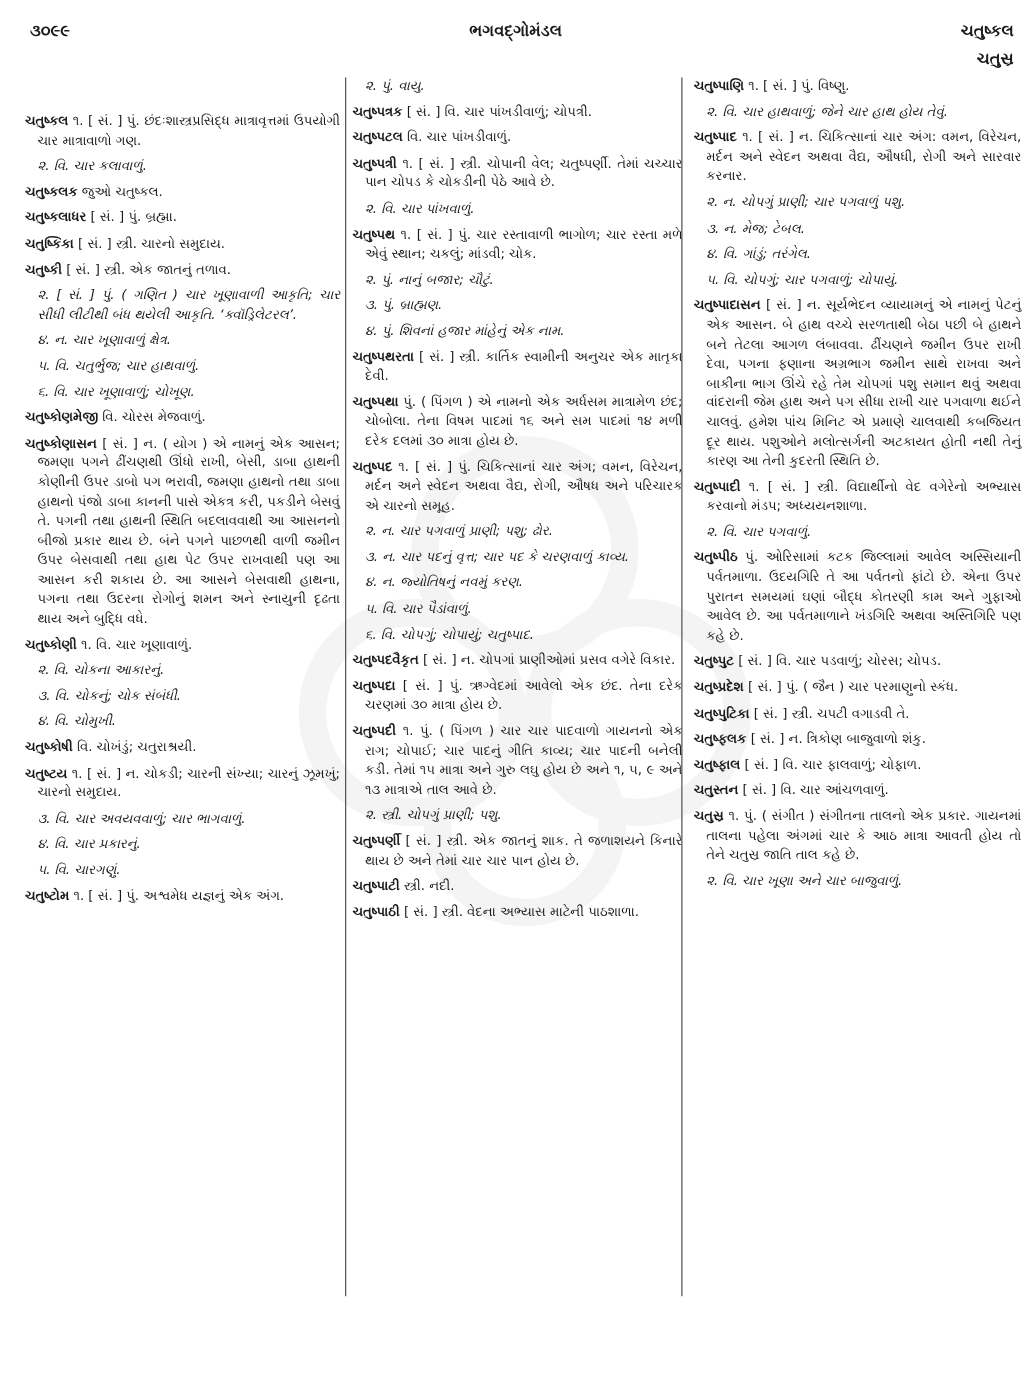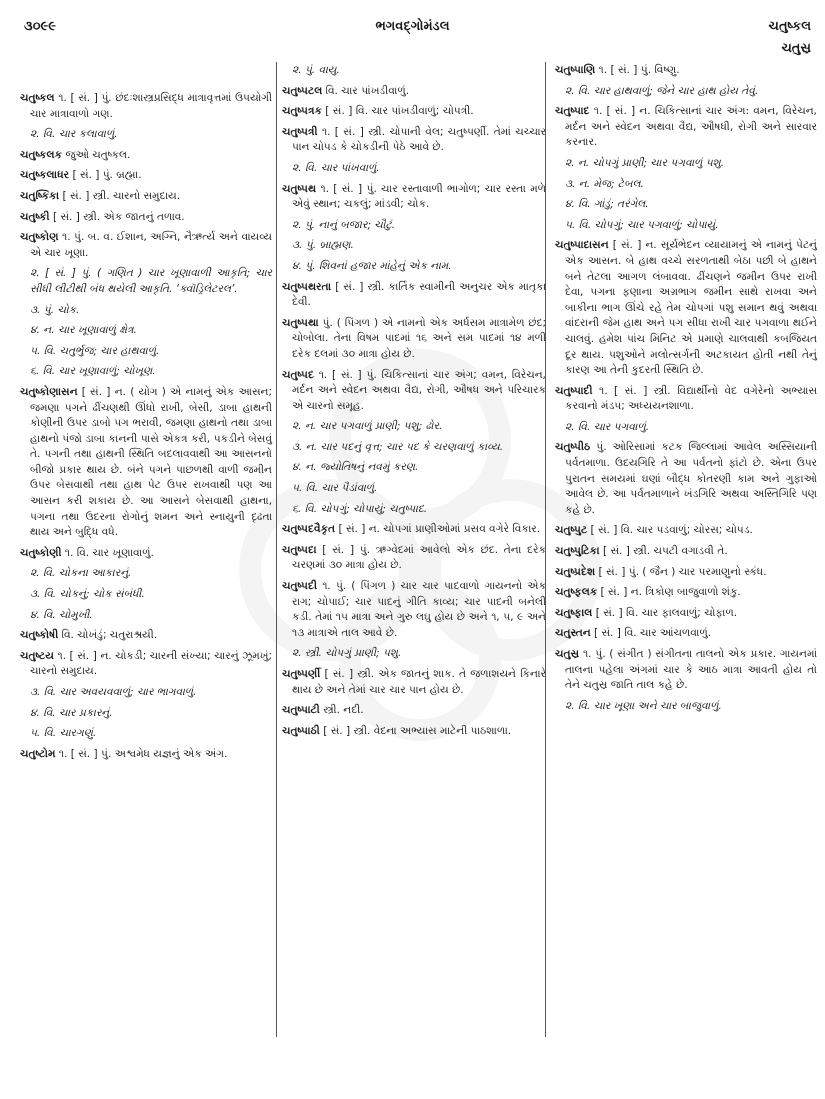--- a/index.html
+++ b/index.html
@@ -68,43 +68,42 @@
   </div>
 
   <div class="columns">
     <div class="col col1">
         <p class="entry"><span class="hw">ચતુષ્કલ</span><span> ૧. [ સં. ] પું. છંદઃશાસ્ત્રપ્રસિદ્ધ માત્રાવૃત્તમાં ઉપયોગી ચાર માત્રાવાળો ગણ.</span></p>
         <p class="sense"><span>૨. વિ. ચાર કલાવાળું.</span></p>
         <p class="entry"><span class="hw">ચતુષ્કલક</span><span> જુઓ ચતુષ્કલ.</span></p>
         <p class="entry"><span class="hw">ચતુષ્કલાધર</span><span> [ સં. ] પું. બ્રહ્મા.</span></p>
         <p class="entry"><span class="hw">ચતુષ્કિકા</span><span> [ સં. ] સ્ત્રી. ચારનો સમુદાય.</span></p>
         <p class="entry"><span class="hw">ચતુષ્કી</span><span> [ સં. ] સ્ત્રી. એક જાતનું તળાવ.</span></p>
-        <p class="entry"><span class="hw">ચતુષ્કોણ</span><span> ૧. પું. બ. વ. ઈશાન, અગ્નિ, નૈઋર્ત્ય અને વાયવ્ય એ ચાર ખૂણા.</span></p>
         <p class="sense"><span>૨. [ સં. ] પું. ( ગણિત ) ચાર ખૂણાવાળી આકૃતિ; ચાર સીધી લીટીથી બંધ થયેલી આકૃતિ. ‘ક્વૉડ્રિલેટરલ’.</span></p>
-        <p class="sense"><span>૩. પું. ચોક.</span></p>
         <p class="sense"><span>૪. ન. ચાર ખૂણાવાળું ક્ષેત્ર.</span></p>
         <p class="sense"><span>૫. વિ. ચતુર્ભુજ; ચાર હાથવાળું.</span></p>
         <p class="sense"><span>૬. વિ. ચાર ખૂણાવાળું; ચોખૂણ.</span></p>
+        <p class="entry"><span class="hw">ચતુષ્કોણમેજી</span><span> વિ. ચોરસ મેજવાળું.</span></p>
         <p class="entry"><span class="hw">ચતુષ્કોણાસન</span><span> [ સં. ] ન. ( યોગ ) એ નામનું એક આસન; જમણા પગને ઢીંચણથી ઊંધો રાખી, બેસી, ડાબા હાથની કોણીની ઉપર ડાબો પગ ભરાવી, જમણા હાથનો તથા ડાબા હાથનો પંજો ડાબા કાનની પાસે એકત્ર કરી, પકડીને બેસવું તે. પગની તથા હાથની સ્થિતિ બદલાવવાથી આ આસનનો બીજો પ્રકાર થાય છે. બંને પગને પાછળથી વાળી જમીન ઉપર બેસવાથી તથા હાથ પેટ ઉપર રાખવાથી પણ આ આસન કરી શકાય છે. આ આસને બેસવાથી હાથના, પગના તથા ઉદરના રોગોનું શમન અને સ્નાયુની દૃઢતા થાય અને બુદ્ધિ વધે.</span></p>
         <p class="entry"><span class="hw">ચતુષ્કોણી</span><span> ૧. વિ. ચાર ખૂણાવાળું.</span></p>
         <p class="sense"><span>૨. વિ. ચોકના આકારનું.</span></p>
         <p class="sense"><span>૩. વિ. ચોકનું; ચોક સંબંધી.</span></p>
         <p class="sense"><span>૪. વિ. ચોમુખી.</span></p>
         <p class="entry"><span class="hw">ચતુષ્કોષી</span><span> વિ. ચોખંડું; ચતુરાશ્રયી.</span></p>
         <p class="entry"><span class="hw">ચતુષ્ટય</span><span> ૧. [ સં. ] ન. ચોકડી; ચારની સંખ્યા; ચારનું ઝૂમખું; ચારનો સમુદાય.</span></p>
         <p class="sense"><span>૩. વિ. ચાર અવયવવાળું; ચાર ભાગવાળું.</span></p>
         <p class="sense"><span>૪. વિ. ચાર પ્રકારનું.</span></p>
         <p class="sense"><span>૫. વિ. ચારગણું.</span></p>
         <p class="entry"><span class="hw">ચતુષ્ટોમ</span><span> ૧. [ સં. ] પું. અશ્વમેધ યજ્ઞનું એક અંગ.</span></p>
       </div>
     <div class="divider div1"></div>
     <div class="col col2">
         <p class="sense"><span>૨. પું. વાયુ.</span></p>
+        <p class="entry"><span class="hw">ચતુષ્પત્રક</span><span> [ સં. ] વિ. ચાર પાંખડીવાળું; ચોપત્રી.</span></p>
         <p class="entry"><span class="hw">ચતુષ્પટલ</span><span> વિ. ચાર પાંખડીવાળું.</span></p>
-        <p class="entry"><span class="hw">ચતુષ્પત્રક</span><span> [ સં. ] વિ. ચાર પાંખડીવાળું; ચોપત્રી.</span></p>
         <p class="entry"><span class="hw">ચતુષ્પત્રી</span><span> ૧. [ સં. ] સ્ત્રી. ચોપાની વેલ; ચતુષ્પર્ણી. તેમાં ચચ્ચાર પાન ચોપડ કે ચોકડીની પેઠે આવે છે.</span></p>
         <p class="sense"><span>૨. વિ. ચાર પાંખવાળું.</span></p>
         <p class="entry"><span class="hw">ચતુષ્પથ</span><span> ૧. [ સં. ] પું. ચાર રસ્તાવાળી ભાગોળ; ચાર રસ્તા મળે એવું સ્થાન; ચકલું; માંડવી; ચોક.</span></p>
         <p class="sense"><span>૨. પું. નાનું બજાર; ચૌટું.</span></p>
         <p class="sense"><span>૩. પું. બ્રાહ્મણ.</span></p>
         <p class="sense"><span>૪. પું. શિવનાં હજાર માંહેનું એક નામ.</span></p>
         <p class="entry"><span class="hw">ચતુષ્પથરતા</span><span> [ સં. ] સ્ત્રી. કાર્તિક સ્વામીની અનુચર એક માતૃકા દેવી.</span></p>
         <p class="entry"><span class="hw">ચતુષ્પથા</span><span> પું. ( પિંગળ ) એ નામનો એક અર્ધસમ માત્રામેળ છંદ; ચોબોલા. તેના વિષમ પાદમાં ૧૬ અને સમ પાદમાં ૧૪ મળી દરેક દલમાં ૩૦ માત્રા હોય છે.</span></p>
         <p class="entry"><span class="hw">ચતુષ્પદ</span><span> ૧. [ સં. ] પું. ચિકિત્સાનાં ચાર અંગ; વમન, વિરેચન, મર્દન અને સ્વેદન અથવા વૈદ્ય, રોગી, ઔષધ અને પરિચારક એ ચારનો સમૂહ.</span></p>
         <p class="sense"><span>૨. ન. ચાર પગવાળું પ્રાણી; પશુ; ઢોર.</span></p>
@@ -127,22 +126,22 @@
         <p class="entry"><span class="hw">ચતુષ્પાદ</span><span> ૧. [ સં. ] ન. ચિકિત્સાનાં ચાર અંગ: વમન, વિરેચન, મર્દન અને સ્વેદન અથવા વૈદ્ય, ઔષધી, રોગી અને સારવાર કરનાર.</span></p>
         <p class="sense"><span>૨. ન. ચોપગું પ્રાણી; ચાર પગવાળું પશુ.</span></p>
         <p class="sense"><span>૩. ન. મેજ; ટેબલ.</span></p>
         <p class="sense"><span>૪. વિ. ગાંડું; તરંગેલ.</span></p>
         <p class="sense"><span>૫. વિ. ચોપગું; ચાર પગવાળું; ચોપાયું.</span></p>
         <p class="entry"><span class="hw">ચતુષ્પાદાસન</span><span> [ સં. ] ન. સૂર્યભેદન વ્યાયામનું એ નામનું પેટનું એક આસન. બે હાથ વચ્ચે સરળતાથી બેઠા પછી બે હાથને બને તેટલા આગળ લંબાવવા. ઢીંચણને જમીન ઉપર રાખી દેવા, પગના ફણાના અગ્રભાગ જમીન સાથે રાખવા અને બાકીના ભાગ ઊંચે રહે તેમ ચોપગાં પશુ સમાન થવું અથવા વાંદરાની જેમ હાથ અને પગ સીધા રાખી ચાર પગવાળા થઈને ચાલવું. હમેશ પાંચ મિનિટ એ પ્રમાણે ચાલવાથી કબજિયત દૂર થાય. પશુઓને મલોત્સર્ગની અટકાયત હોતી નથી તેનું કારણ આ તેની કુદરતી સ્થિતિ છે.</span></p>
         <p class="entry"><span class="hw">ચતુષ્પાદી</span><span> ૧. [ સં. ] સ્ત્રી. વિદ્યાર્થીનો વેદ વગેરેનો અભ્યાસ કરવાનો મંડપ; અધ્યયનશાળા.</span></p>
         <p class="sense"><span>૨. વિ. ચાર પગવાળું.</span></p>
         <p class="entry"><span class="hw">ચતુષ્પીઠ</span><span> પું. ઓરિસામાં કટક જિલ્લામાં આવેલ અસ્સિયાની પર્વતમાળા. ઉદયગિરિ તે આ પર્વતનો ફાંટો છે. એના ઉપર પુરાતન સમયમાં ઘણાં બૌદ્ધ કોતરણી કામ અને ગુફાઓ આવેલ છે. આ પર્વતમાળાને ખંડગિરિ અથવા અસ્તિગિરિ પણ કહે છે.</span></p>
         <p class="entry"><span class="hw">ચતુષ્પુટ</span><span> [ સં. ] વિ. ચાર પડવાળું; ચોરસ; ચોપડ.</span></p>
+        <p class="entry"><span class="hw">ચતુષ્પ્રદેશ</span><span> [ સં. ] પું. ( જૈન ) ચાર પરમાણુનો સ્કંધ.</span></p>
         <p class="entry"><span class="hw">ચતુષ્પુટિકા</span><span> [ સં. ] સ્ત્રી. ચપટી વગાડવી તે.</span></p>
-        <p class="entry"><span class="hw">ચતુષ્પ્રદેશ</span><span> [ સં. ] પું. ( જૈન ) ચાર પરમાણુનો સ્કંધ.</span></p>
         <p class="entry"><span class="hw">ચતુષ્ફલક</span><span> [ સં. ] ન. ત્રિકોણ બાજુવાળો શંકુ.</span></p>
         <p class="entry"><span class="hw">ચતુષ્ફાલ</span><span> [ સં. ] વિ. ચાર ફાલવાળું; ચોફાળ.</span></p>
         <p class="entry"><span class="hw">ચતુસ્તન</span><span> [ સં. ] વિ. ચાર આંચળવાળું.</span></p>
         <p class="entry"><span class="hw">ચતુસ્ર</span><span> ૧. પું. ( સંગીત ) સંગીતના તાલનો એક પ્રકાર. ગાયનમાં તાલના પહેલા અંગમાં ચાર કે આઠ માત્રા આવતી હોય તો તેને ચતુસ્ર જાતિ તાલ કહે છે.</span></p>
         <p class="sense"><span>૨. વિ. ચાર ખૂણા અને ચાર બાજુવાળું.</span></p>
       </div>
   </div>
 </div>
 
 </body></html>

